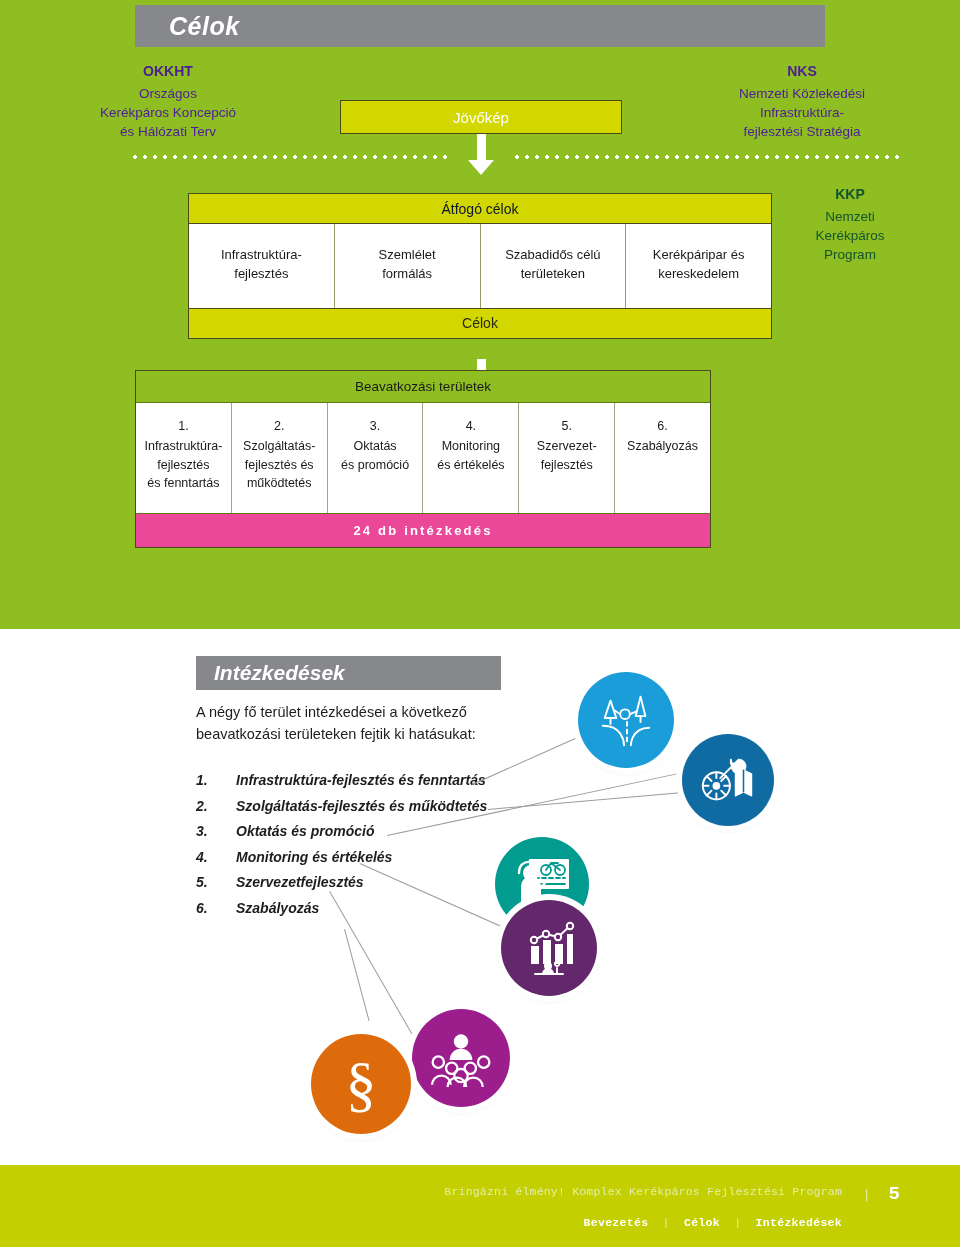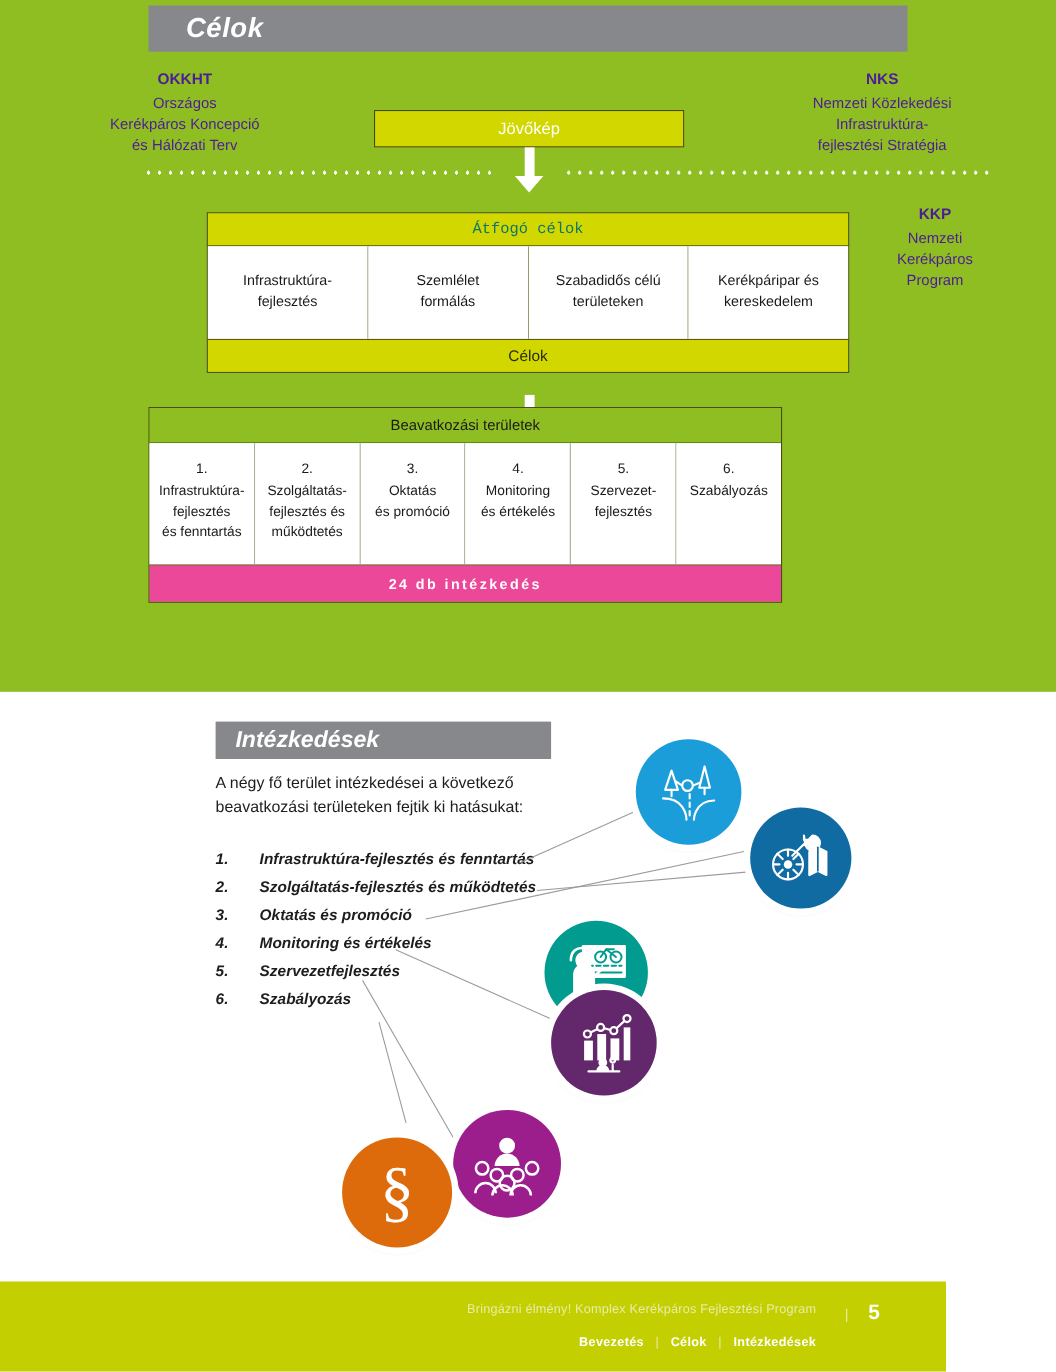--- a/index.html
+++ b/index.html
@@ -27,21 +27,21 @@
     color: #ffffff; font-size: 25px; font-style: italic; font-weight: bold;
     letter-spacing: .5px; padding-left: 34px;
   }
 
   
   .side-label { position: absolute; text-align: center; color: #4c1d95; line-height: 1.42; font-size: 13.5px; }
   .side-label .abbr { font-weight: bold; font-size: 14px; display:block; margin-bottom: 2px; }
   .side-label .ln { display: block; }
   #okkht { left: 38px; top: 62px; width: 260px; }
   #nks   { left: 672px; top: 62px; width: 260px; }
-  #kkp   { left: 760px; top: 185px; width: 180px; text-align: center; font-size: 13.5px; color:#4c1d95; }
+  #kkp   { left: 760px; top: 185px; width: 180px; text-align: center; font-size: 13.5px; color:#14532d; }
 
   
   .jovokep {
     position: absolute; left: 340px; top: 100px; width: 282px; height: 34px;
     background: #d2d700; border: 1.2px solid #4a4a1a;
     display: flex; align-items: center; justify-content: center;
     color: #ffffff; font-size: 15px;
   }
 
   
@@ -61,24 +61,23 @@
   }
   #arrow1 { left: 468px; top: 134px; }
   #arrow1 .shaft { height: 26px; }
   #arrow2 { left: 468px; top: 359px; }
   #arrow2 .shaft { height: 22px; }
 
   
   .tbl { position: absolute; border: 1.2px solid #4a4a1a; }
   #atfogo { left: 188px; top: 193px; width: 584px; }
   .tbl-head {
-    background: #d2d700; color: #0f766e; font-size: 14px;
+    background: #d2d700; color: #0f172a; font-size: 14px;
     height: 30px; display: flex; align-items: center; justify-content: center;
     border-bottom: 1.2px solid #4a4a1a;
-    font-family: Liberation Mono, monospace;
   }
   .tbl-cols { display: flex; background: #ffffff; }
   .tbl-col {
     flex: 1 1 0; background: #ffffff; text-align: center;
     font-size: 13px; color: #1a1a1a; line-height: 1.45;
     padding: 22px 4px 24px; border-right: 1px solid #9a9a6a;
   }
   .tbl-col:last-child { border-right: none; }
   .tbl-foot {
     background: #d2d700; color: #2a2a10; font-size: 14px;
@@ -138,22 +137,23 @@
   
   .icon-circle {
     position: absolute; border-radius: 50%;
     display: flex; align-items: center; justify-content: center;
     box-shadow: 0 0 0 6px #ffffff, 0 2px 7px rgba(0,0,0,.22);
   }
   .icon-circle svg { display: block; }
 
   
   .footer {
-    position: absolute; left: 0; top: 1165px; width: 860px; height: 82px;
+    position: absolute; left: 0; top: 1165px; width: 960px; height: 82px;
     background: #c3cf00;
+    font-family: Liberation Mono, monospace;
   }
   .footer-inner { position: absolute; right: 118px; top: 20px; text-align: right; }
   .footer-line1 { color: #e6eea6; font-size: 11.5px; letter-spacing: .2px; }
   .footer-line2 { color: #ffffff; font-size: 11.5px; font-weight: bold; margin-top: 18px; letter-spacing: .3px; }
   .footer-line2 .sep { color: #e6eea6; font-weight: normal; padding: 0 7px; }
   .footer-pagewrap { position: absolute; right: 60px; top: 18px; display: flex; align-items: center; }
   .footer-divider { color: #e6eea6; font-size: 13px; padding-right: 18px; }
   .footer-page { color: #ffffff; font-size: 19px; font-weight: bold; }
 </style>
 </head>

